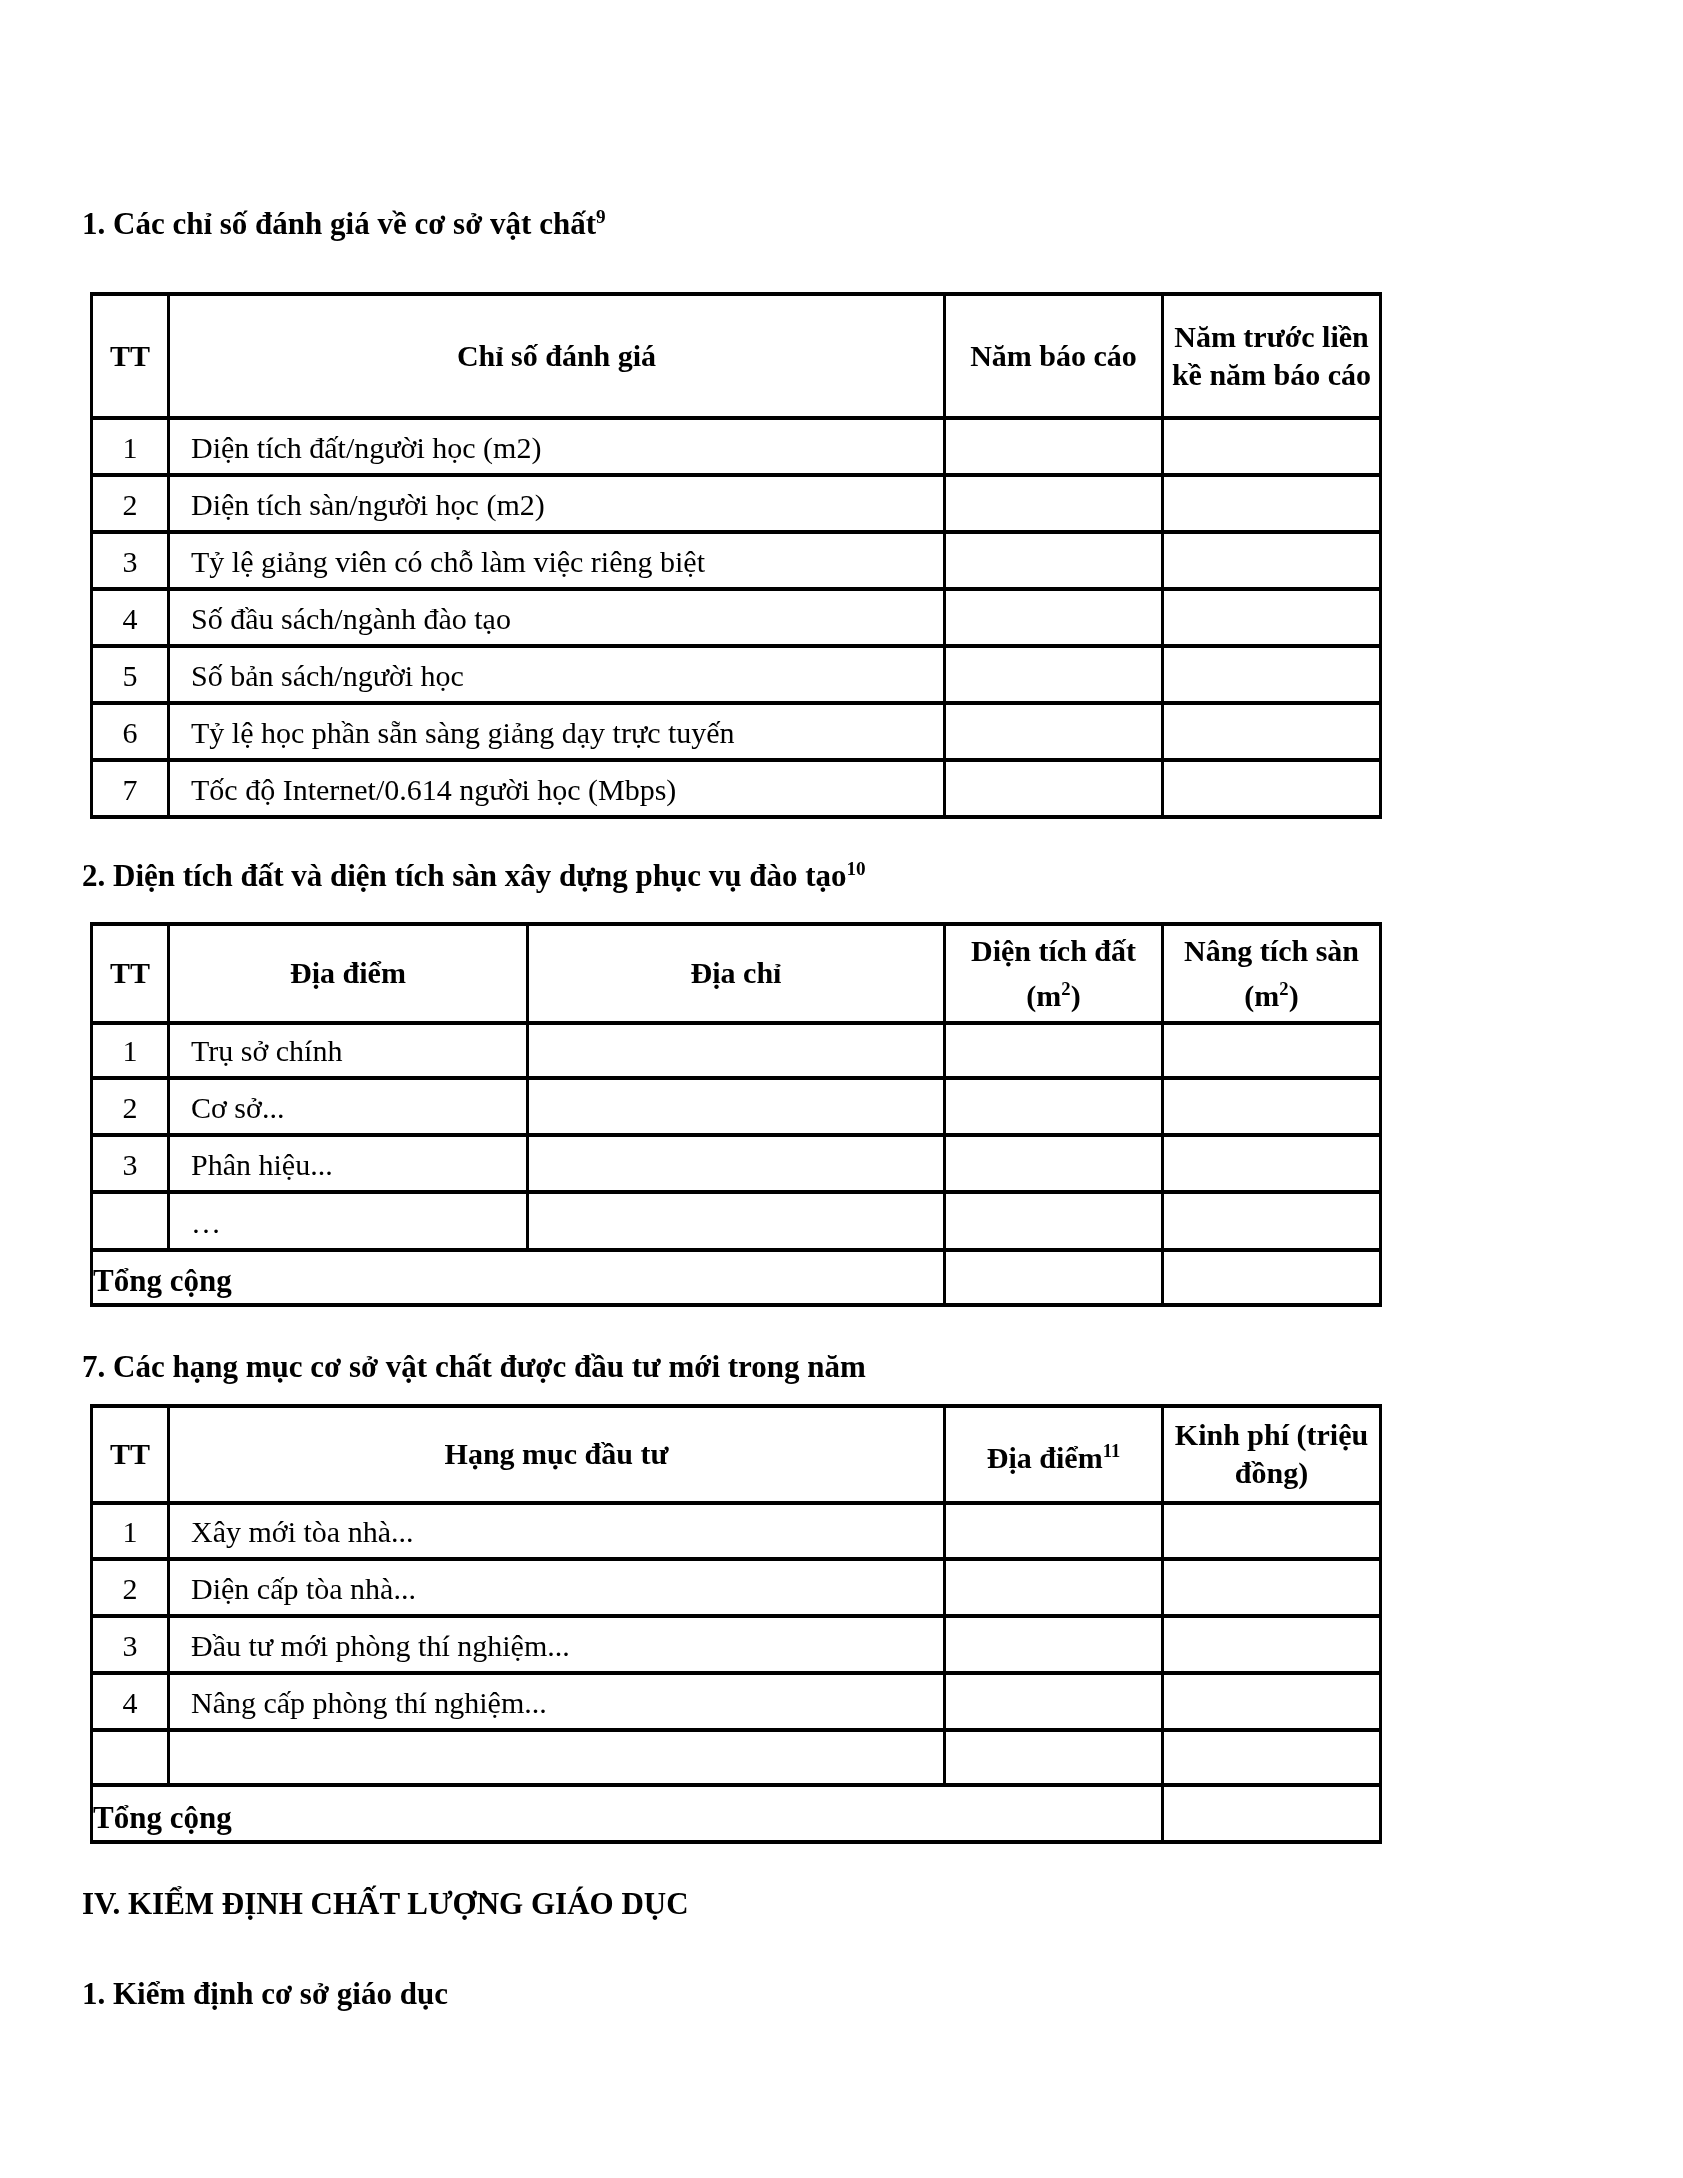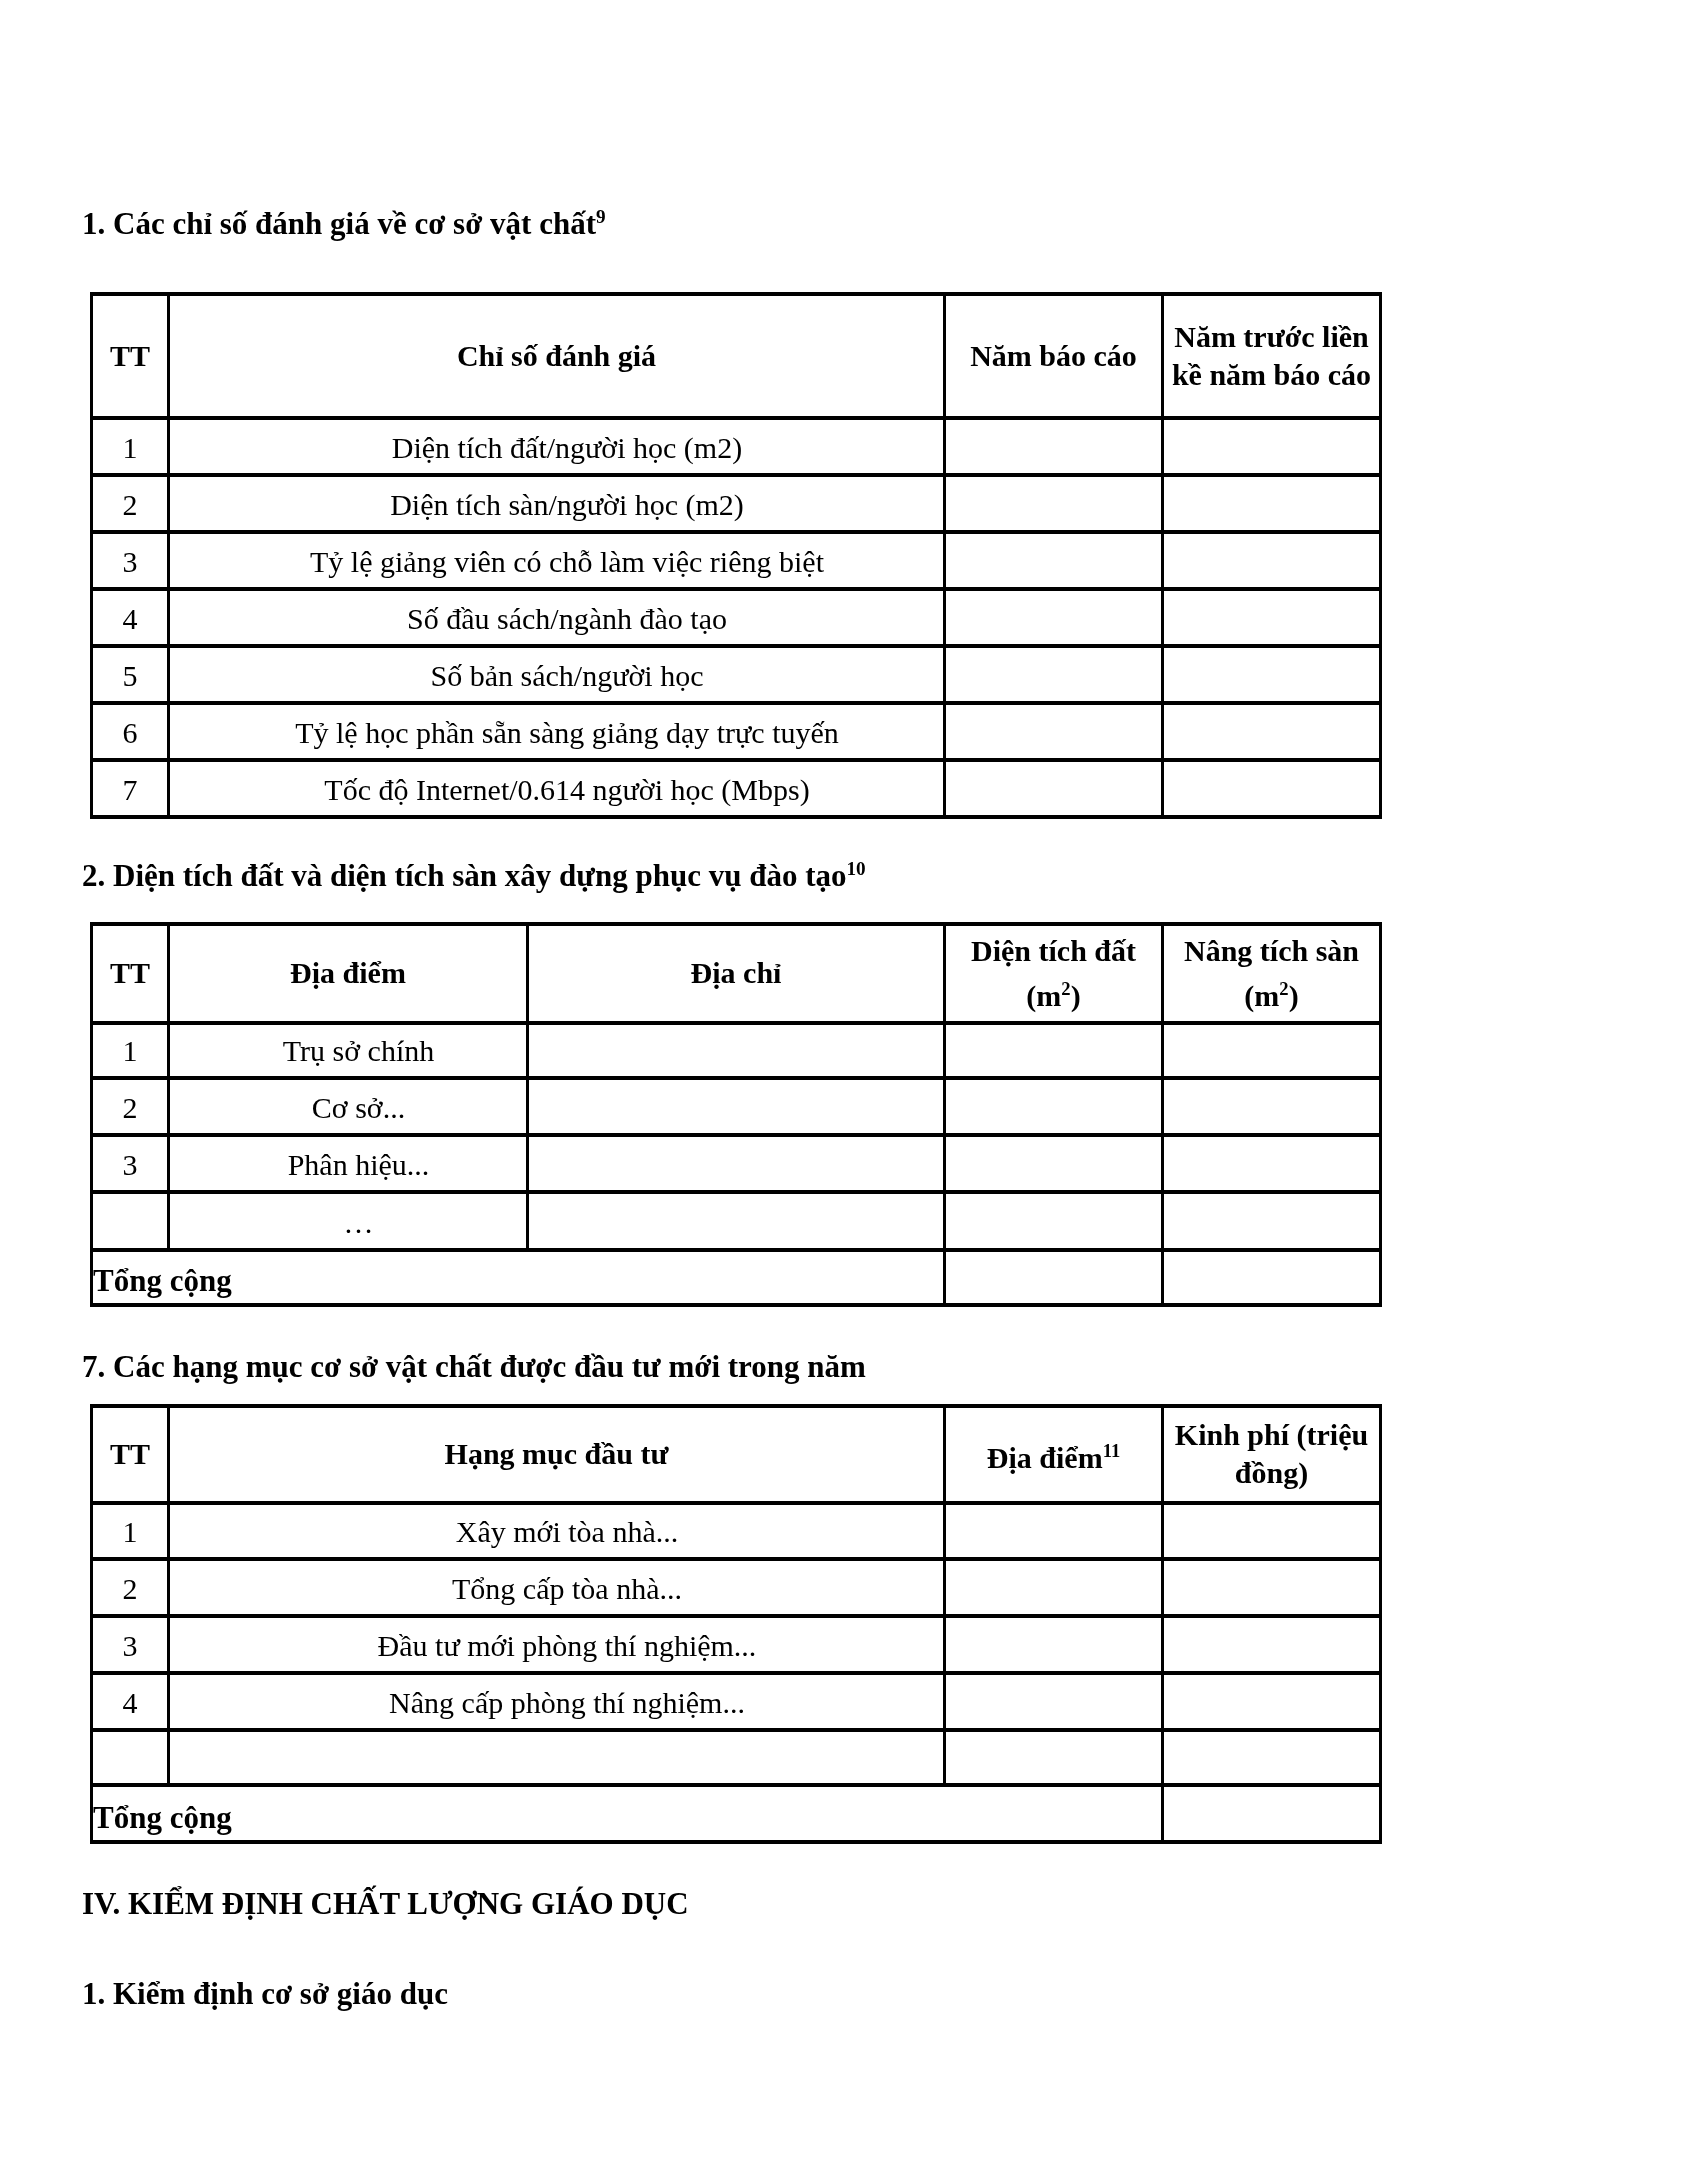--- a/index.html
+++ b/index.html
@@ -37,21 +37,21 @@
   th {
     font-weight: bold;
     text-align: center;
     vertical-align: middle;
     line-height: 38px;
     padding: 2px;
   }
   th sup, td sup { font-size: 0.62em; }
   td { vertical-align: bottom; padding: 0 0 8px 0; line-height: 34px; }
   td.tt { text-align: center; }
-  td.main { text-align: center; padding-left: 21px; }
+  td.main { text-align: left; padding-left: 21px; }
   td.val { }
   td.total {
     text-align: left;
     font-weight: bold;
     font-size: 31px;
     padding-right: 2px;
     padding-bottom: 5px;
   }
 
   .mt-table1 { margin-top: 46px; }
@@ -211,21 +211,21 @@
     </thead>
     <tbody>
       <tr style="height:56px">
         <td class="tt">1</td>
         <td class="main">Xây mới tòa nhà...</td>
         <td class="val"></td>
         <td class="val"></td>
       </tr>
       <tr style="height:57px">
         <td class="tt">2</td>
-        <td class="main">Tổng cấp tòa nhà...</td>
+        <td class="main">Diện cấp tòa nhà...</td>
         <td class="val"></td>
         <td class="val"></td>
       </tr>
       <tr style="height:57px">
         <td class="tt">3</td>
         <td class="main">Đầu tư mới phòng thí nghiệm...</td>
         <td class="val"></td>
         <td class="val"></td>
       </tr>
       <tr style="height:57px">

